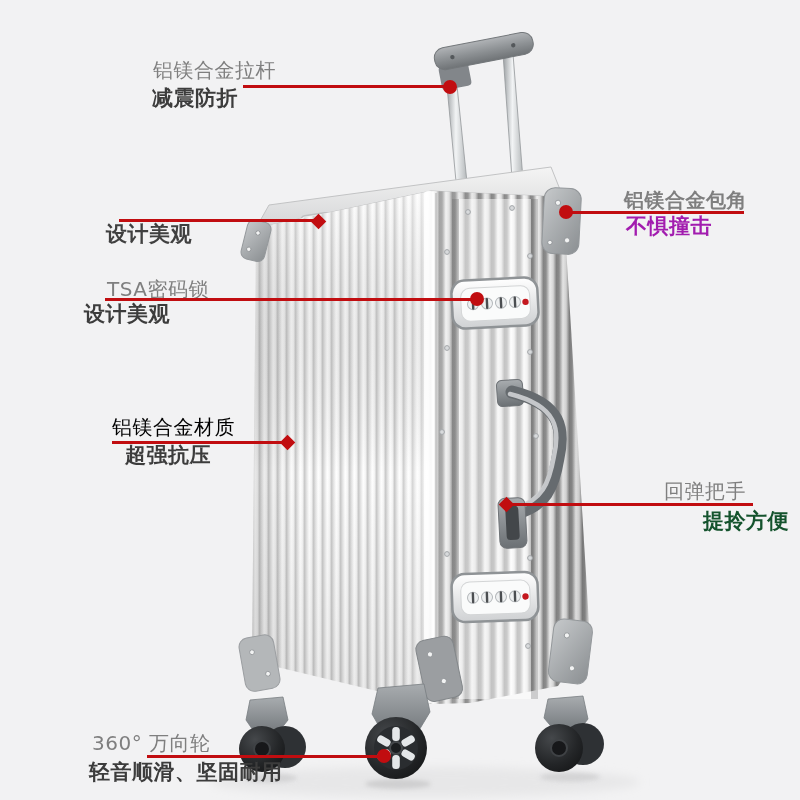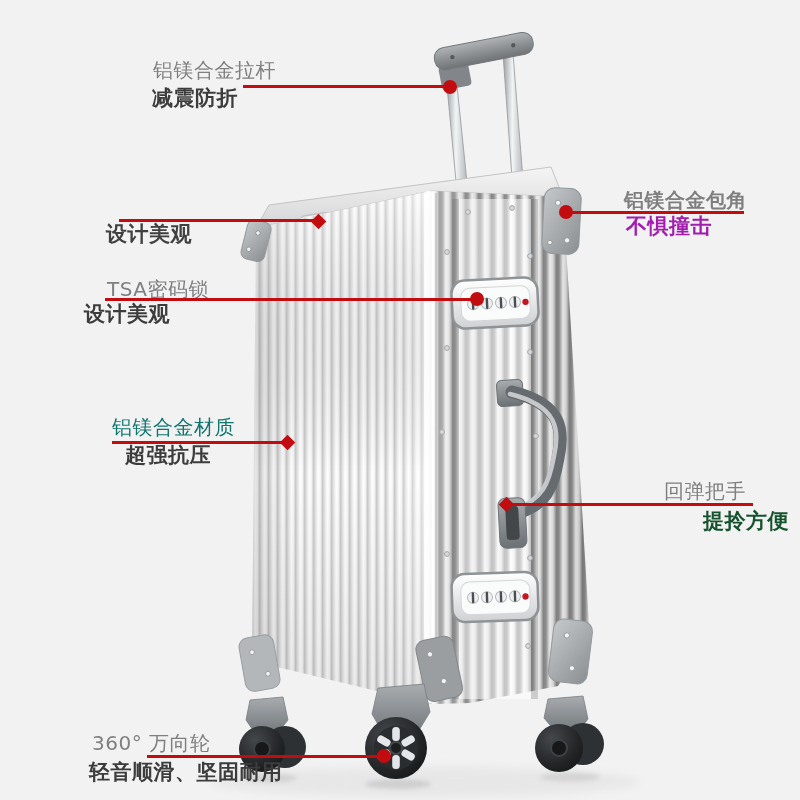--- a/index.html
+++ b/index.html
@@ -318,21 +318,21 @@
 
   <div class="co-line" id="c2-l" style="background: rgb(193, 13, 16);"></div>
   <span class="co-dot diamond" id="c2-d" style="background: rgb(193, 13, 16);"></span>
   <div class="co-sub" id="c2-s" style="color: #404040;">设计美观</div>
 
   <div class="co-title" id="c3-t" style="color: rgb(127, 127, 127);">TSA密码锁</div>
   <div class="co-line" id="c3-l" style="background: rgb(193, 13, 16);"></div>
   <span class="co-dot circle" id="c3-d" style="background: rgb(193, 13, 16);"></span>
   <div class="co-sub" id="c3-s" style="color: rgb(60, 60, 60);">设计美观</div>
 
-  <div class="co-title" id="c4-t" style="color: #0f766e;">铝镁合金材质</div>
+  <div class="co-title" id="c4-t" style="color: #000000;">铝镁合金材质</div>
   <div class="co-line" id="c4-l" style="background: rgb(193, 13, 16);"></div>
   <span class="co-dot diamond" id="c4-d" style="background: rgb(193, 13, 16);"></span>
   <div class="co-sub" id="c4-s" style="color: rgb(60, 60, 60); margin-left: 12px;">超强抗压</div>
 
   <div class="co-title" id="c5-t" style="color: rgb(127, 127, 127); font-weight: bold;">铝镁合金包角</div>
   <div class="co-line" id="c5-l" style="background: rgb(193, 13, 16);"></div>
   <span class="co-dot circle" id="c5-d" style="background: rgb(193, 13, 16);"></span>
   <div class="co-sub" id="c5-s" style="color: #a21caf; text-align: center;">不惧撞击</div>
 
   <div class="co-title" id="c6-t" style="color: rgb(127, 127, 127);">回弹把手</div>

